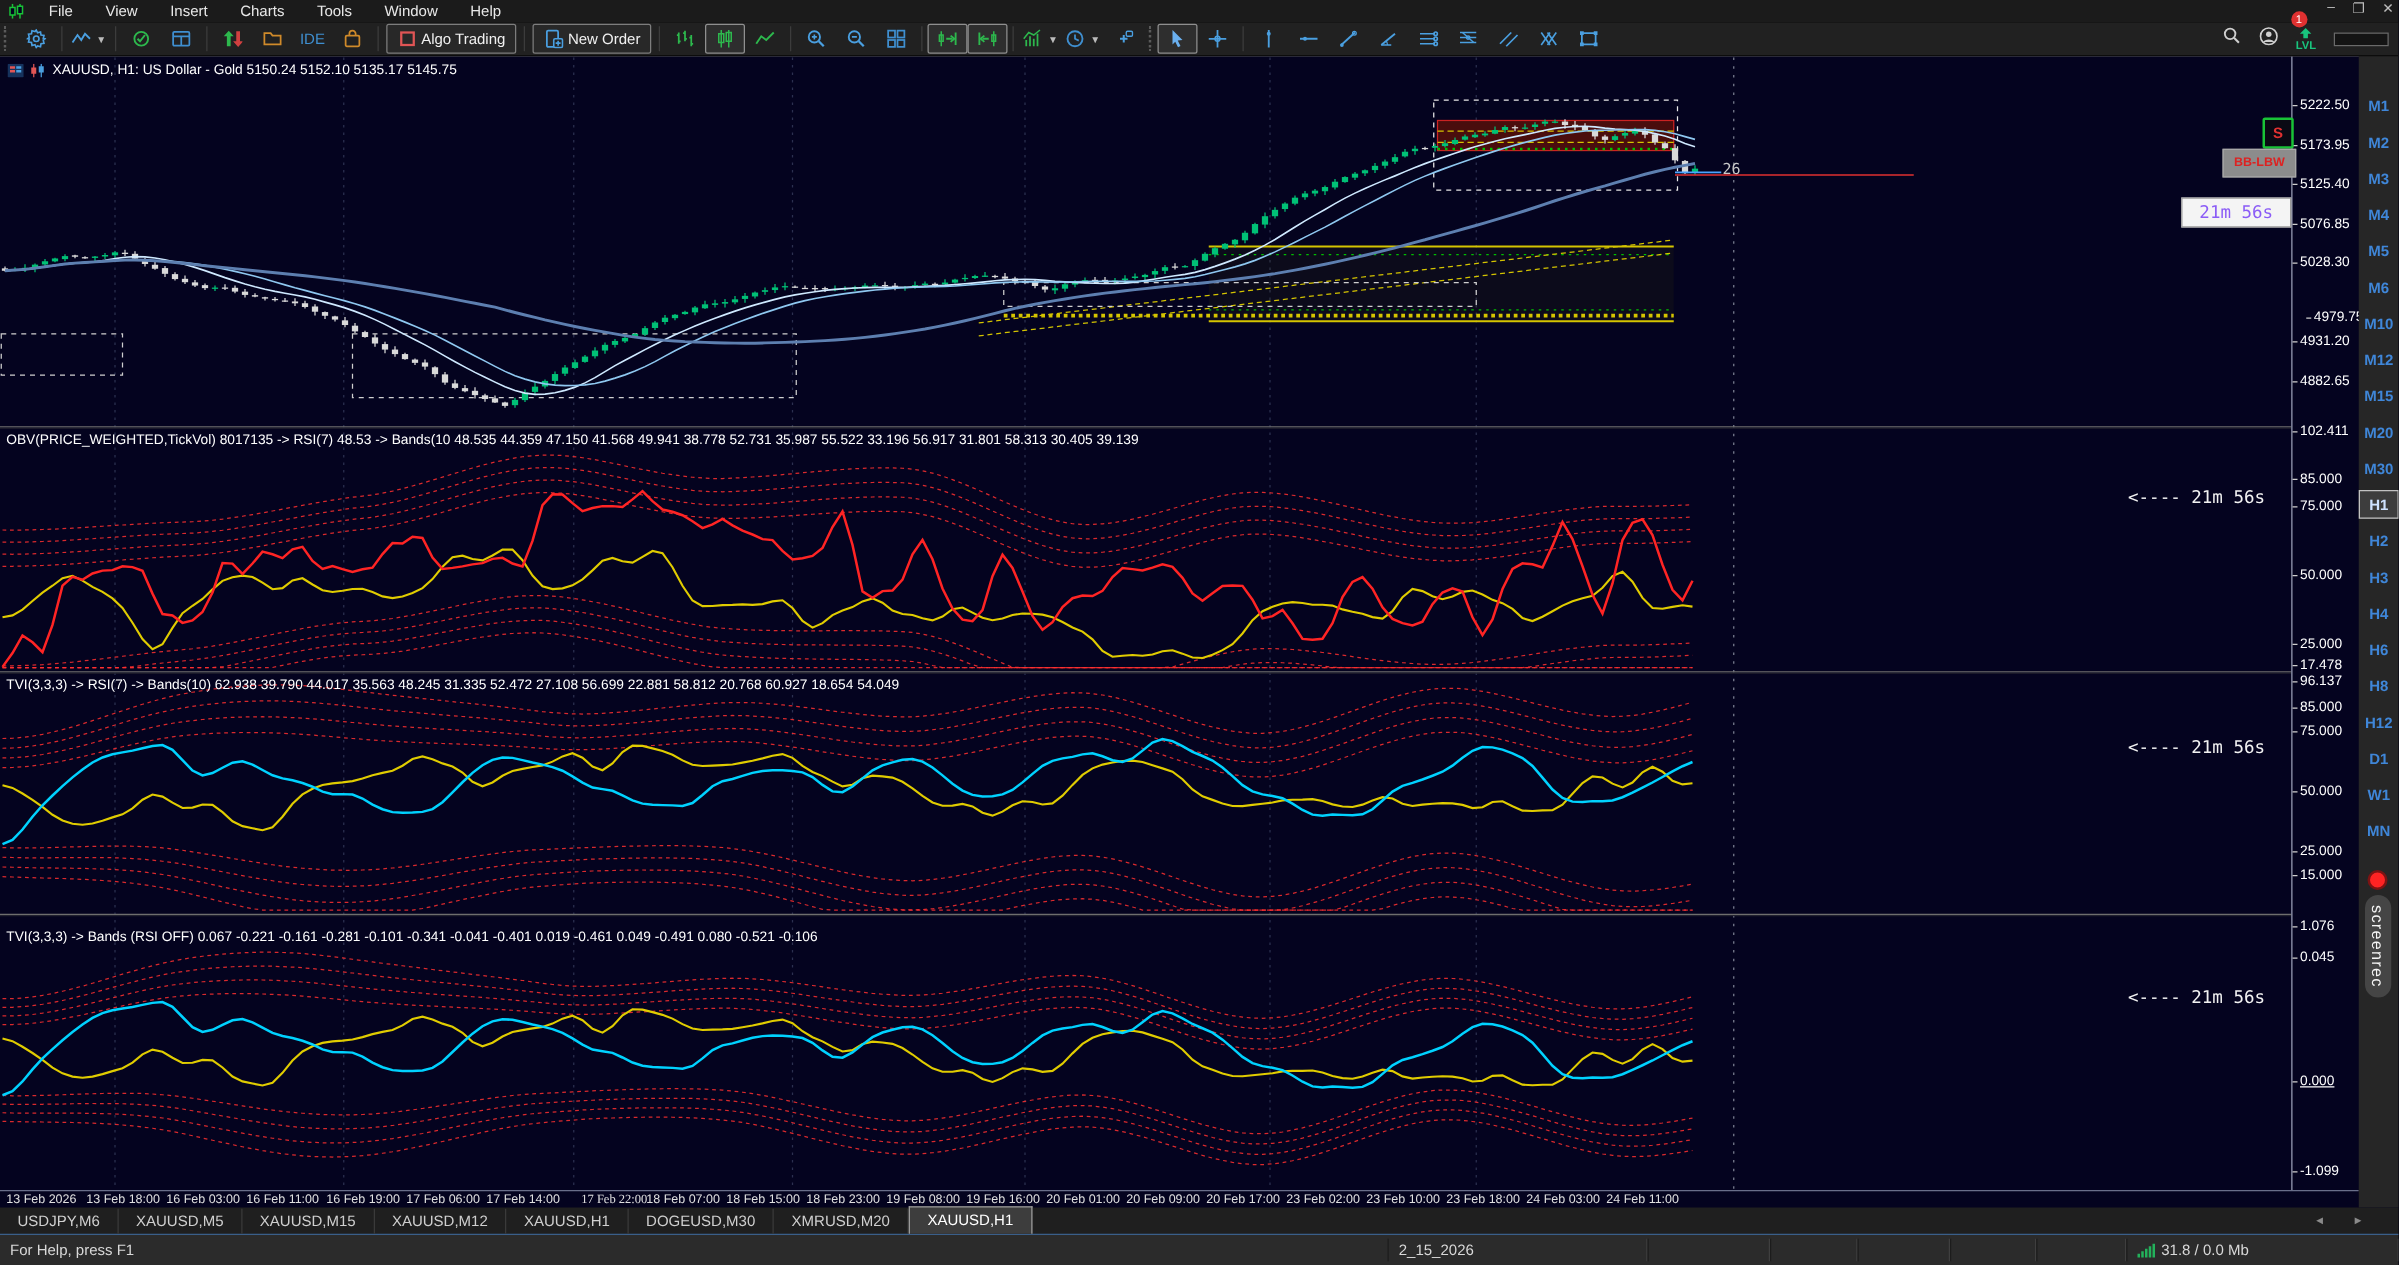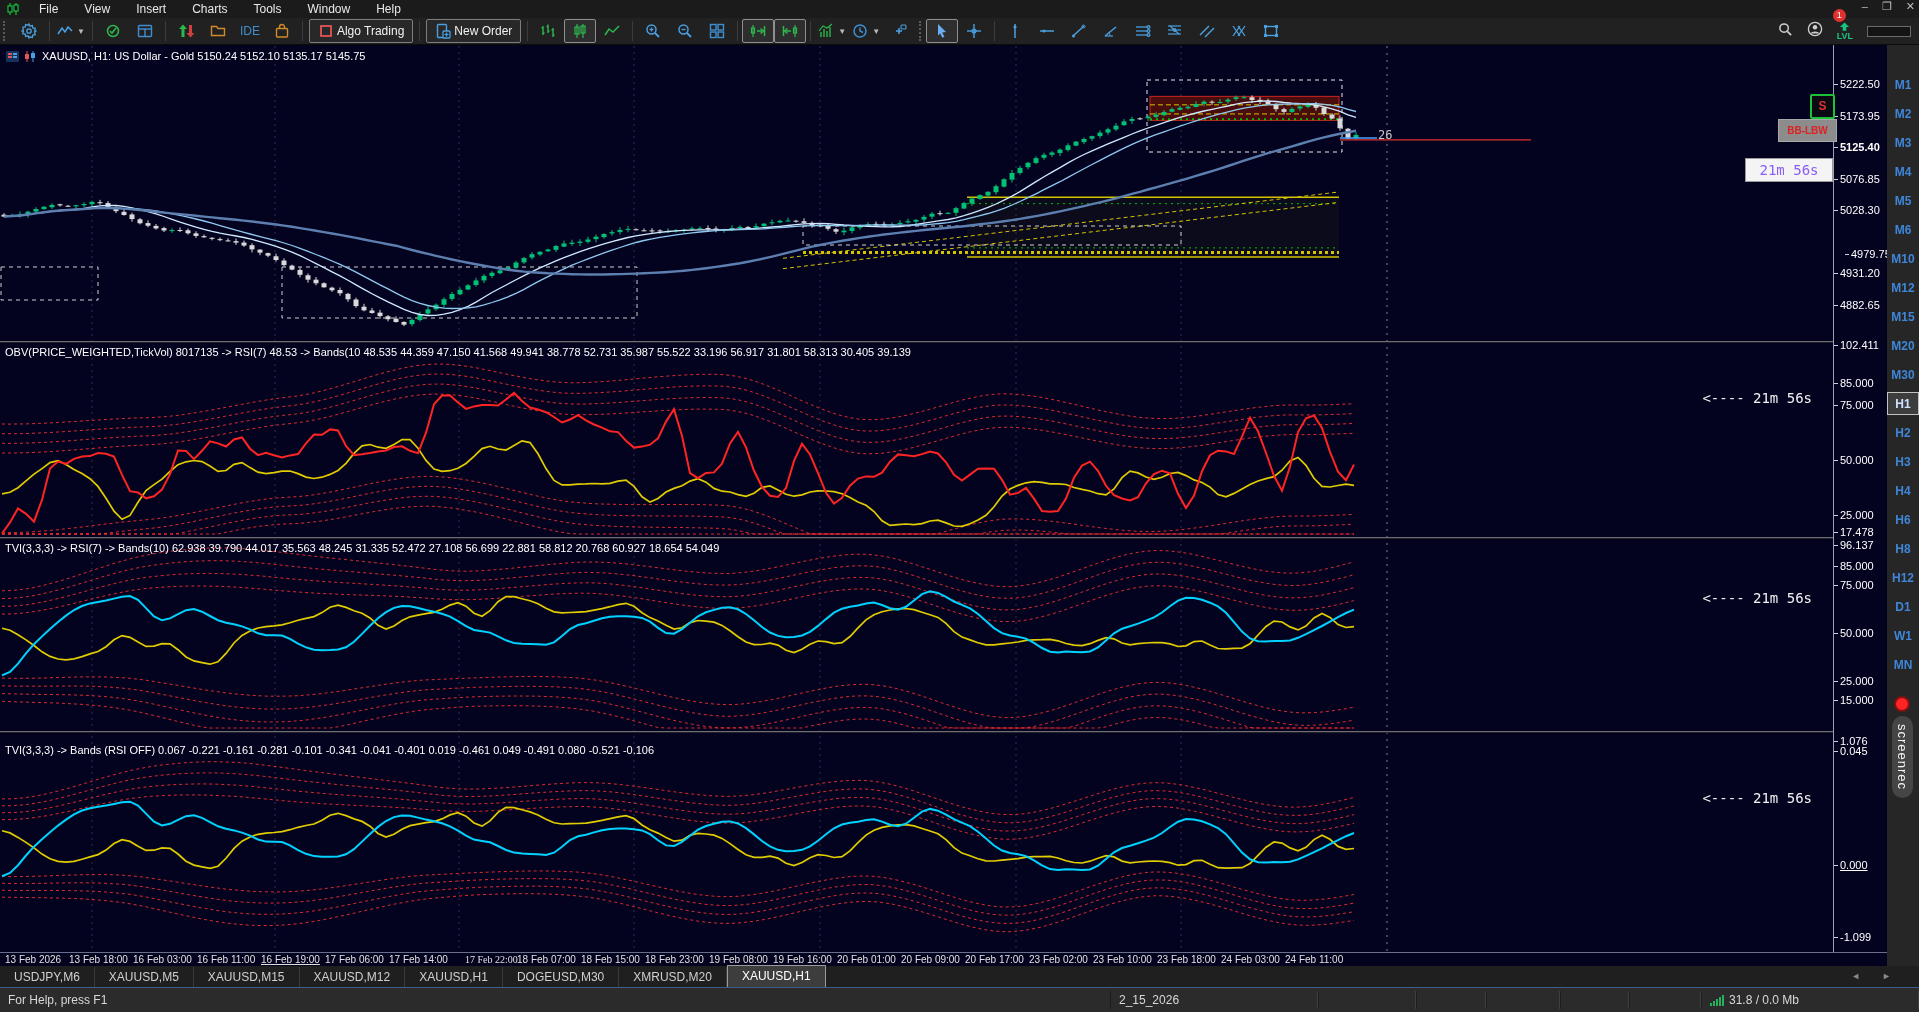--- a/index.html
+++ b/index.html
@@ -902,49 +902,49 @@
   <div class="ol-text timer-inline" style="right:107px;top:590px;">&lt;---- 21m 56s</div>
   <div class="ol-text timer-inline" style="right:107px;top:790px;">&lt;---- 21m 56s</div>
   <div class="ol-text" id="timer-tip">21m 56s</div>
   <div class="ol-text" id="sell-badge">S</div>
   <div class="ol-text" id="bb-label">BB-LBW</div>
   <div class="ol-text" id="price-marker">26</div>
 
   <div id="price-scale">
       <span class="tick" style="top: 33px;">5222.50</span>
       <span class="tick" style="top: 64.5672px;">5173.95</span>
-      <span class="tick" style="top: 96.1344px; font-weight: bold;">5125.40</span>
+      <span class="tick" style="top: 96.1344px;">5125.40</span>
       <span class="tick" style="top: 127.702px;">5076.85</span>
       <span class="tick" style="top: 159.269px;">5028.30</span>
       <span class="tick" style="top: 203px; margin-left: 11px;">4979.75</span>
       <span class="tick" style="top: 222.403px;">4931.20</span>
       <span class="tick" style="top: 253.97px;">4882.65</span>
       <span class="tick" style="top: 294px;">102.411</span>
       <span class="tick" style="top: 332.334px;">85.000</span>
       <span class="tick" style="top: 354.351px;">75.000</span>
       <span class="tick" style="top: 409.393px;">50.000</span>
       <span class="tick" style="top: 464.436px;">25.000</span>
       <span class="tick" style="top: 480.997px;">17.478</span>
       <span class="tick" style="top: 494px;">96.137</span>
       <span class="tick" style="top: 515.325px;">85.000</span>
       <span class="tick" style="top: 534.473px;">75.000</span>
       <span class="tick" style="top: 582.343px;">50.000</span>
       <span class="tick" style="top: 630.213px;">25.000</span>
       <span class="tick" style="top: 649.361px;">15.000</span>
-      <span class="tick" style="top: 700px;">0.045</span>
+      <span class="tick" style="top: 715px;">0.045</span>
       <span class="tick" style="top: 690px;">1.076</span>
       <span class="tick" style="top: 814px; text-decoration: underline;">0.000</span>
       <span class="tick" style="top: 885.989px;">-1.099</span>
     </div>
   <div id="date-axis">
       <span class="dlabel" style="left: 5px;">13 Feb 2026</span>
       <span class="dlabel" style="left: 69px;">13 Feb 18:00</span>
       <span class="dlabel" style="left: 133px;">16 Feb 03:00</span>
       <span class="dlabel" style="left: 197px;">16 Feb 11:00</span>
-      <span class="dlabel" style="left: 261px; text-decoration: underline;">16 Feb 19:00</span>
+      <span class="dlabel" style="left: 261px;">16 Feb 19:00</span>
       <span class="dlabel" style="left: 325px;">17 Feb 06:00</span>
       <span class="dlabel" style="left: 389px;">17 Feb 14:00</span>
       <span class="dlabel" style="left: 465px; font-family: Liberation Serif, serif;">17 Feb 22:00</span>
       <span class="dlabel" style="left: 517px;">18 Feb 07:00</span>
       <span class="dlabel" style="left: 581px;">18 Feb 15:00</span>
       <span class="dlabel" style="left: 645px;">18 Feb 23:00</span>
       <span class="dlabel" style="left: 709px;">19 Feb 08:00</span>
       <span class="dlabel" style="left: 773px;">19 Feb 16:00</span>
       <span class="dlabel" style="left: 837px;">20 Feb 01:00</span>
       <span class="dlabel" style="left: 901px;">20 Feb 09:00</span>

